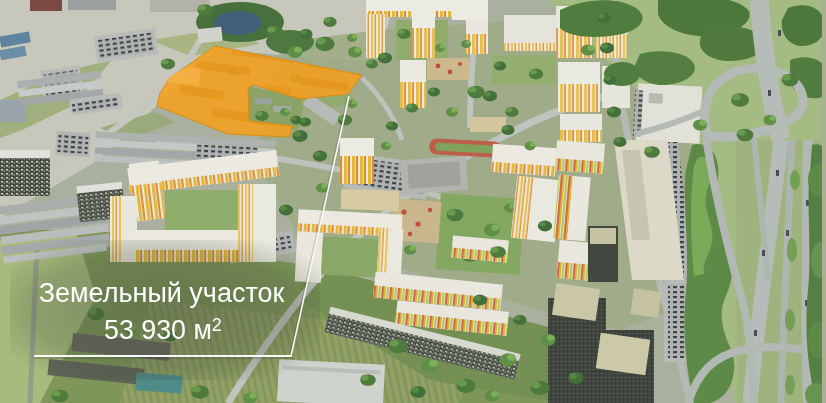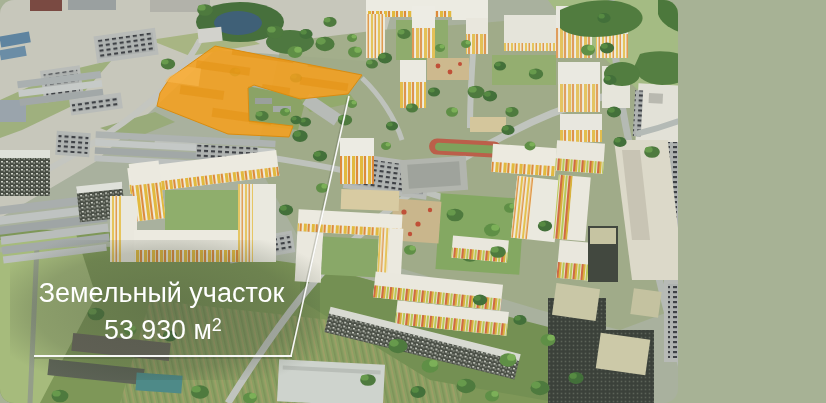--- a/index.html
+++ b/index.html
@@ -1,16 +1,16 @@
 <!DOCTYPE html>
 <html><head>
 <meta charset="utf-8">
 <style>
   html,body{margin:0;padding:0;background:#a7b295;}
-  #stage{width:678px;height:403px;position:relative;overflow:hidden;border-radius:14px;}
+  #stage{width:822px;height:403px;position:relative;overflow:hidden;}
   svg{display:block;}
   text{font-family:"Liberation Sans",sans-serif;}
 </style>
 </head>
 <body>
 <div id="stage">
 <svg width="826" height="403" viewBox="0 0 826 403">
 <defs>
   <pattern id="mosaic" width="8" height="5" patternUnits="userSpaceOnUse">
     <rect width="8" height="5" fill="#eadfbe"></rect>

